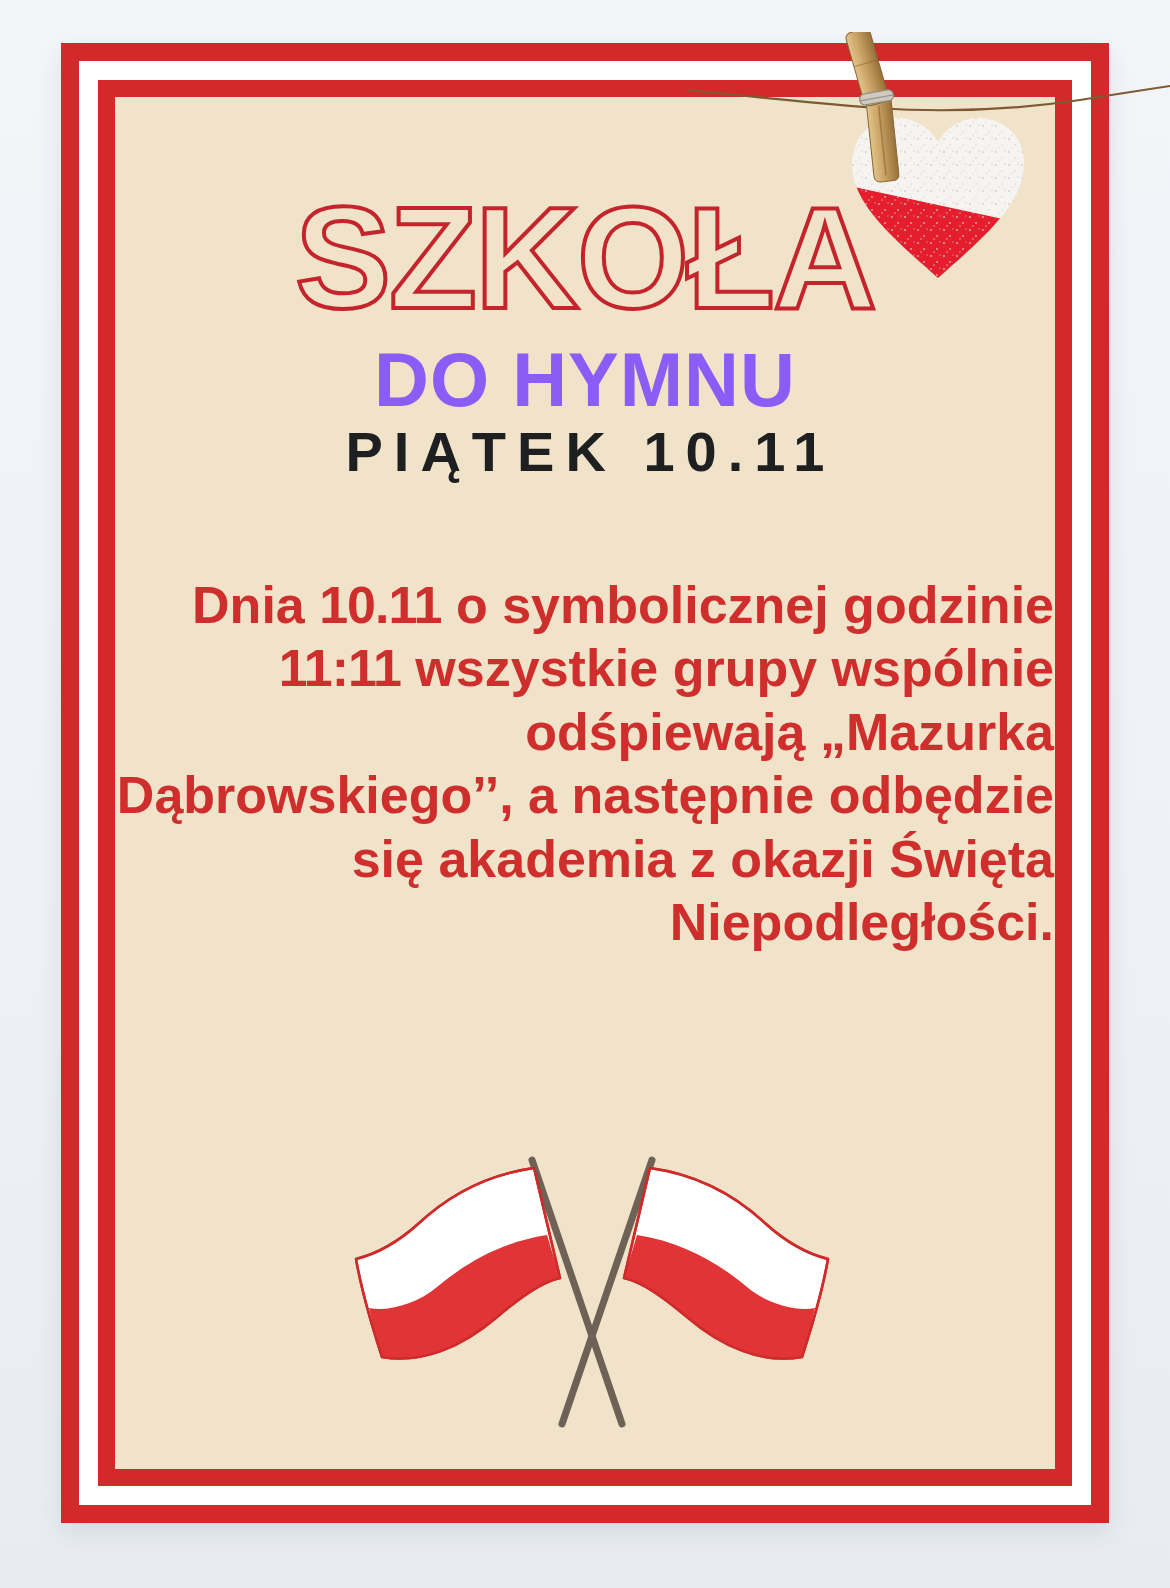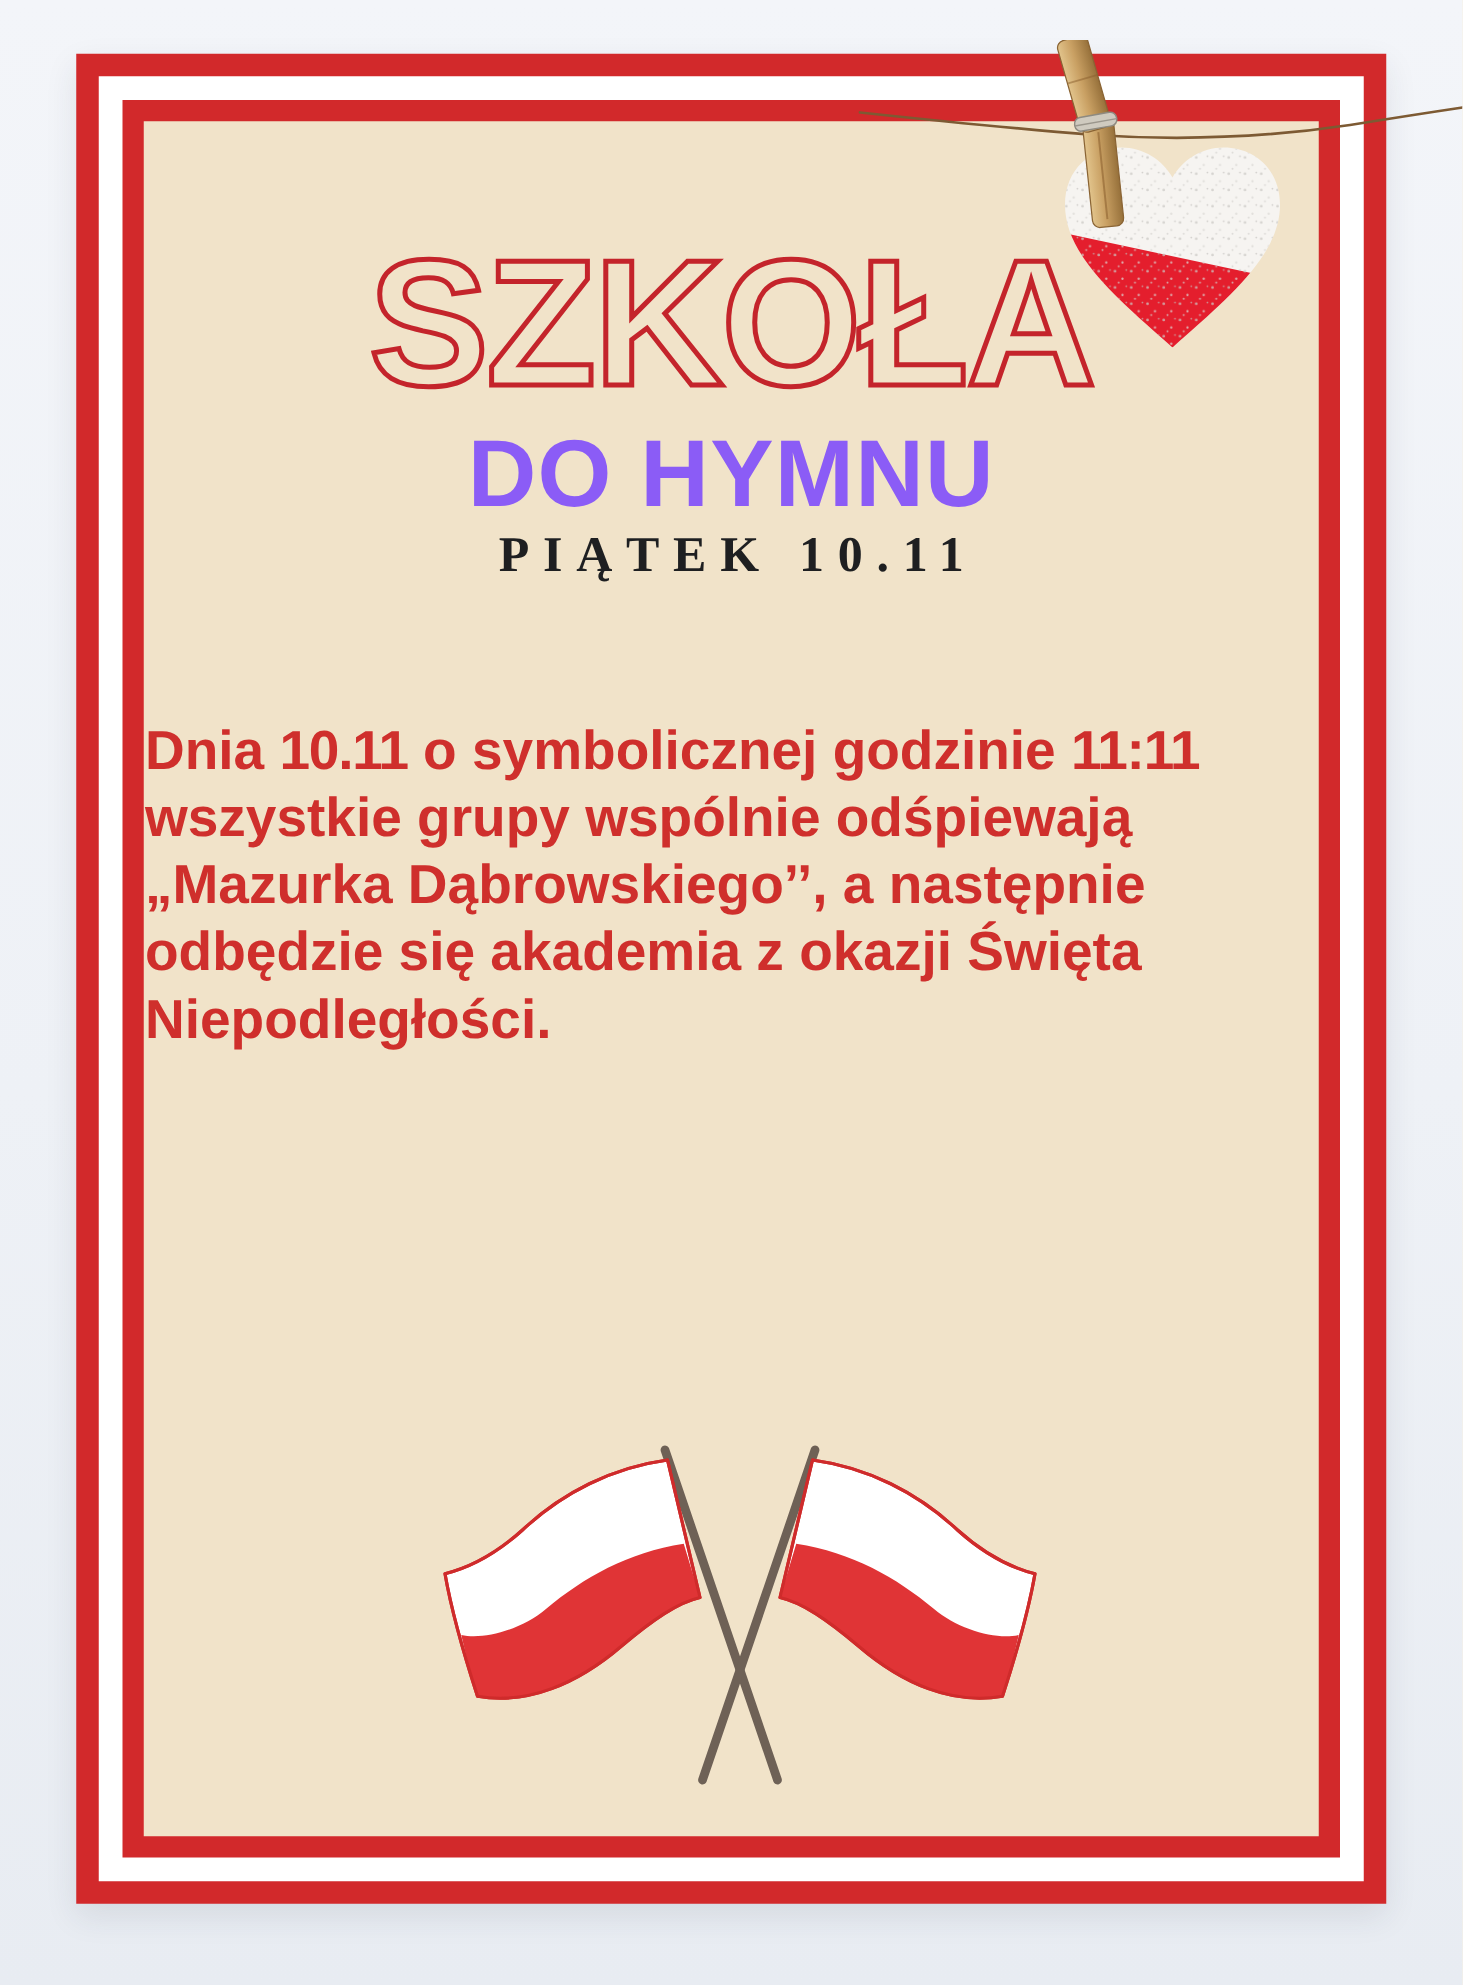--- a/index.html
+++ b/index.html
@@ -23,27 +23,27 @@
 
   
   .title-svg{position:absolute;left:61px;top:166px;width:1048px;height:180px;}
   .subtitle{
     position:absolute;left:61px;top:342px;width:1048px;
     text-align:center;font-size:76px;line-height:1;font-weight:bold;
     color:#8b5cf6;letter-spacing:1px;
   }
   .date-line{
     position:absolute;left:61px;top:424px;width:1048px;
-    text-align:center;font-size:40px;line-height:1;font-weight:bold;
-    color:#1e1f21;letter-spacing:11px;text-indent:11px;font-family:Liberation Serif, serif;
+    text-align:center;font-size:56px;line-height:1;font-weight:bold;
+    color:#1e1f21;letter-spacing:11px;text-indent:11px;
   }
   .body-text{
     position:absolute;left:50%;top:574px;transform:translateX(-50%);
-    width:938px;text-align:left;
-    font-size:44px;line-height:1.22;font-weight:bold;color:#cf2f2c;
+    width:938px;text-align:right;
+    font-size:52px;line-height:1.22;font-weight:bold;color:#cf2f2c;
   }
   .body-text b{font-weight:bold;letter-spacing:-1px;}
 
   
   .wire-svg{position:absolute;left:650px;top:68px;width:520px;height:60px;}
   .heart-svg{position:absolute;left:838px;top:110px;width:200px;height:180px;}
   .pin-svg{position:absolute;left:824px;top:32px;width:110px;height:170px;}
   .flags-svg{position:absolute;left:332px;top:1132px;width:520px;height:330px;}
 </style>
 </head>

